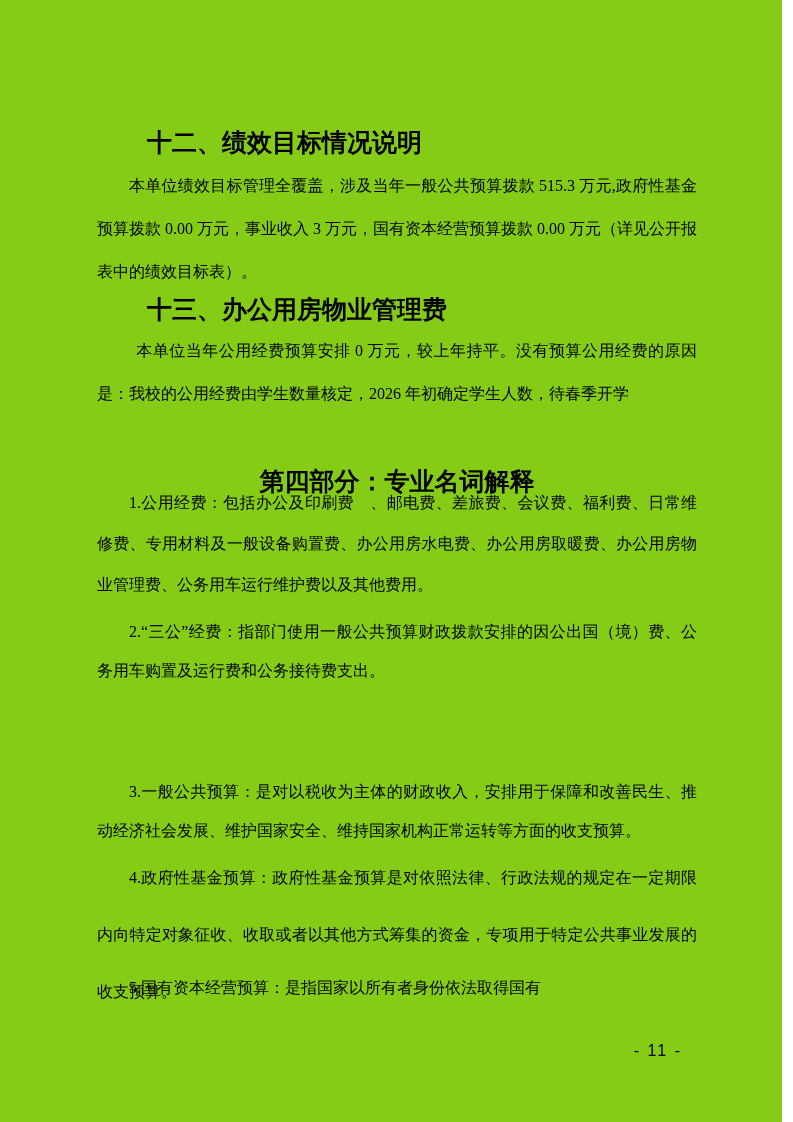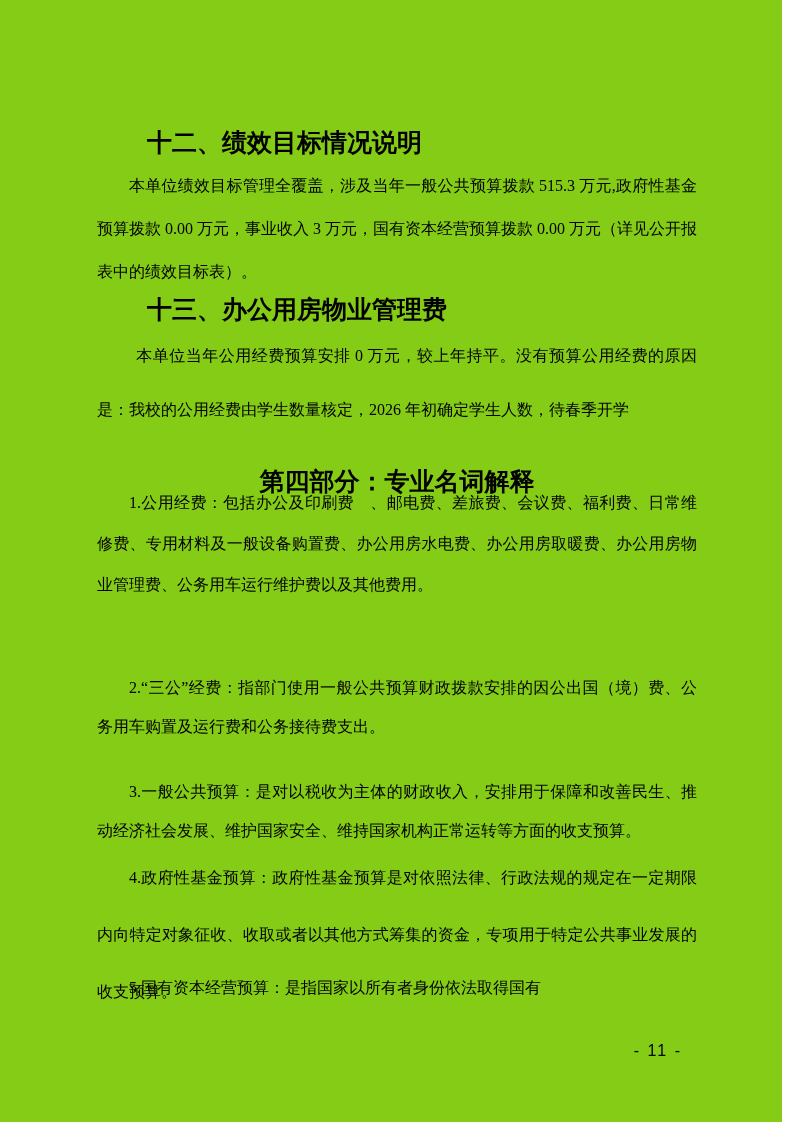--- a/index.html
+++ b/index.html
@@ -36,31 +36,31 @@
     text-align: left;
   }
   .para {
     font-weight: 400;
   }
   .indent2 { text-indent: 2em; }
   .indent25 { text-indent: 2.45em; }
   .h12 { top: 121px; }
   .p12 { top: 164px; line-height: 43px; }
   .h13 { top: 288px; }
-  .p13 { top: 329px; line-height: 54px; }
+  .p13 { top: 329px; line-height: 43px; }
   .part-title {
     top: 464px;
     line-height: 36px;
     font-weight: 700;
     font-size: 25px;
     text-align: center;
     text-indent: 0;
   }
   .term1 { top: 482px; line-height: 41px; }
-  .term2 { top: 668px; line-height: 39px; }
+  .term2 { top: 612px; line-height: 39px; }
   .term3 { top: 724px; line-height: 39px; margin-top: 48px; }
   .term4 { top: 849px; line-height: 57px; }
   .term5 { top: 967px; line-height: 41px; }
   .page-number {
     position: absolute;
     top: 1041px;
     right: 100px;
     font-size: 16px;
     line-height: 20px;
     letter-spacing: 2px;

